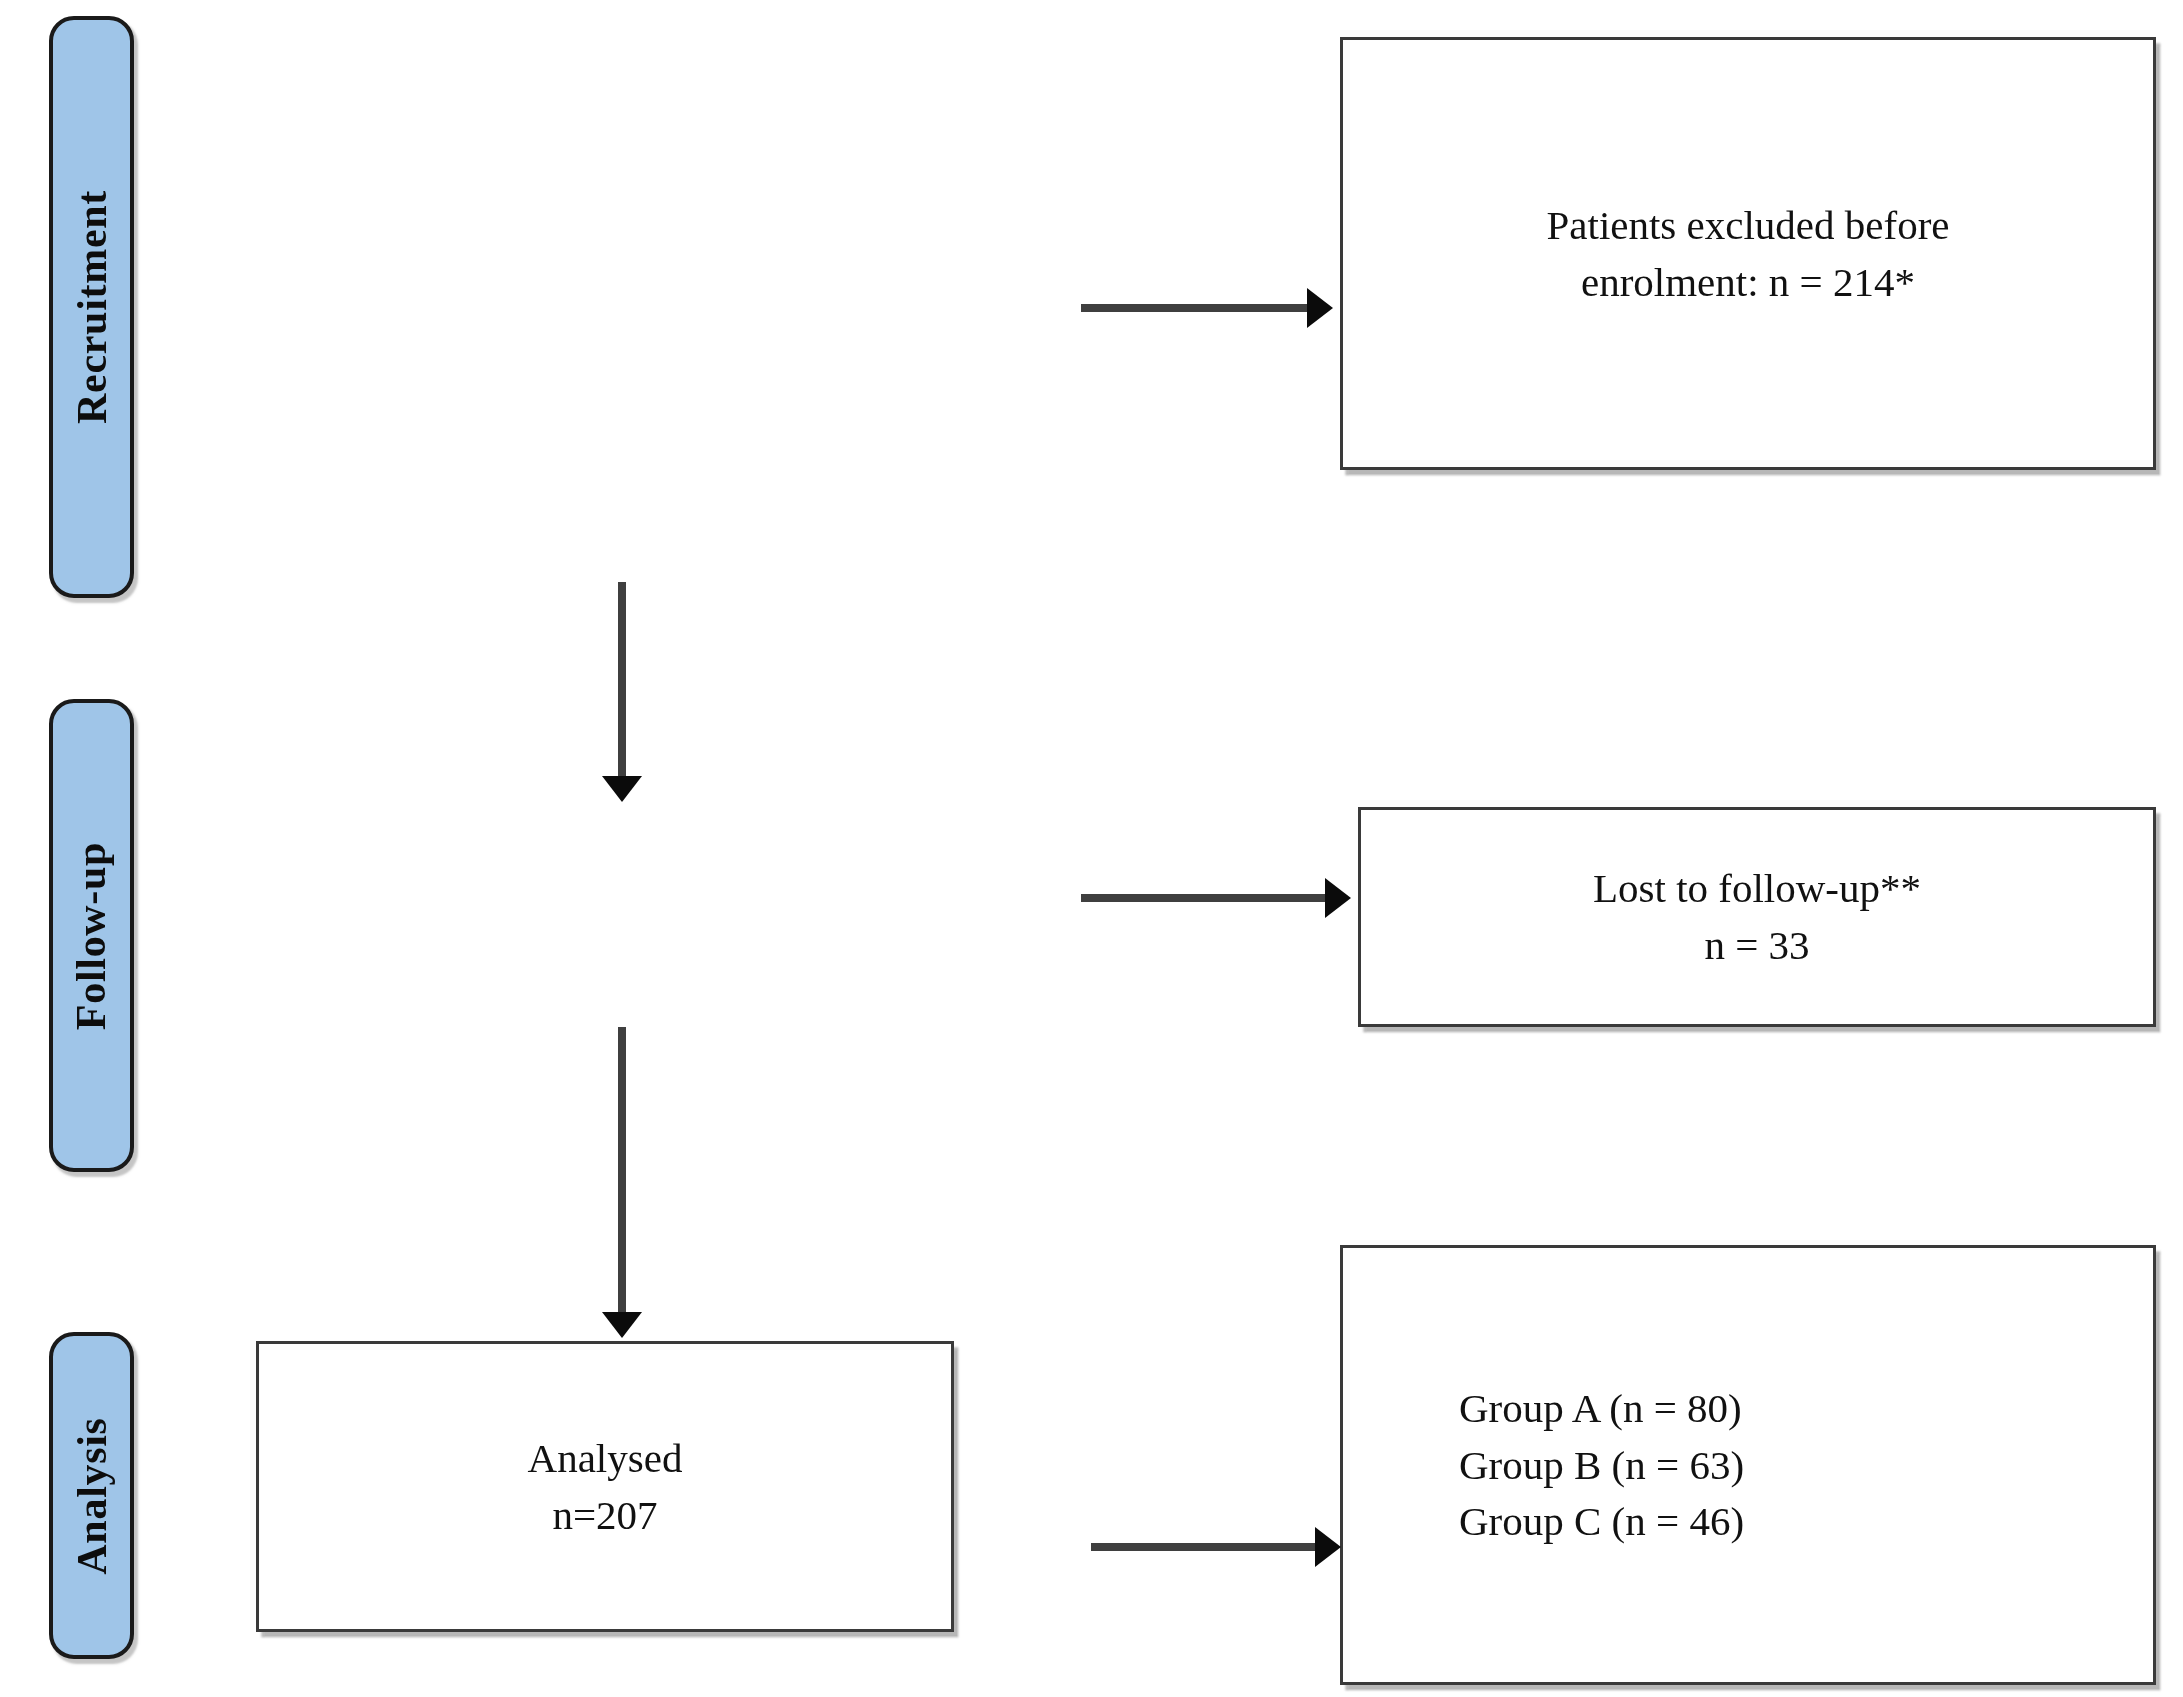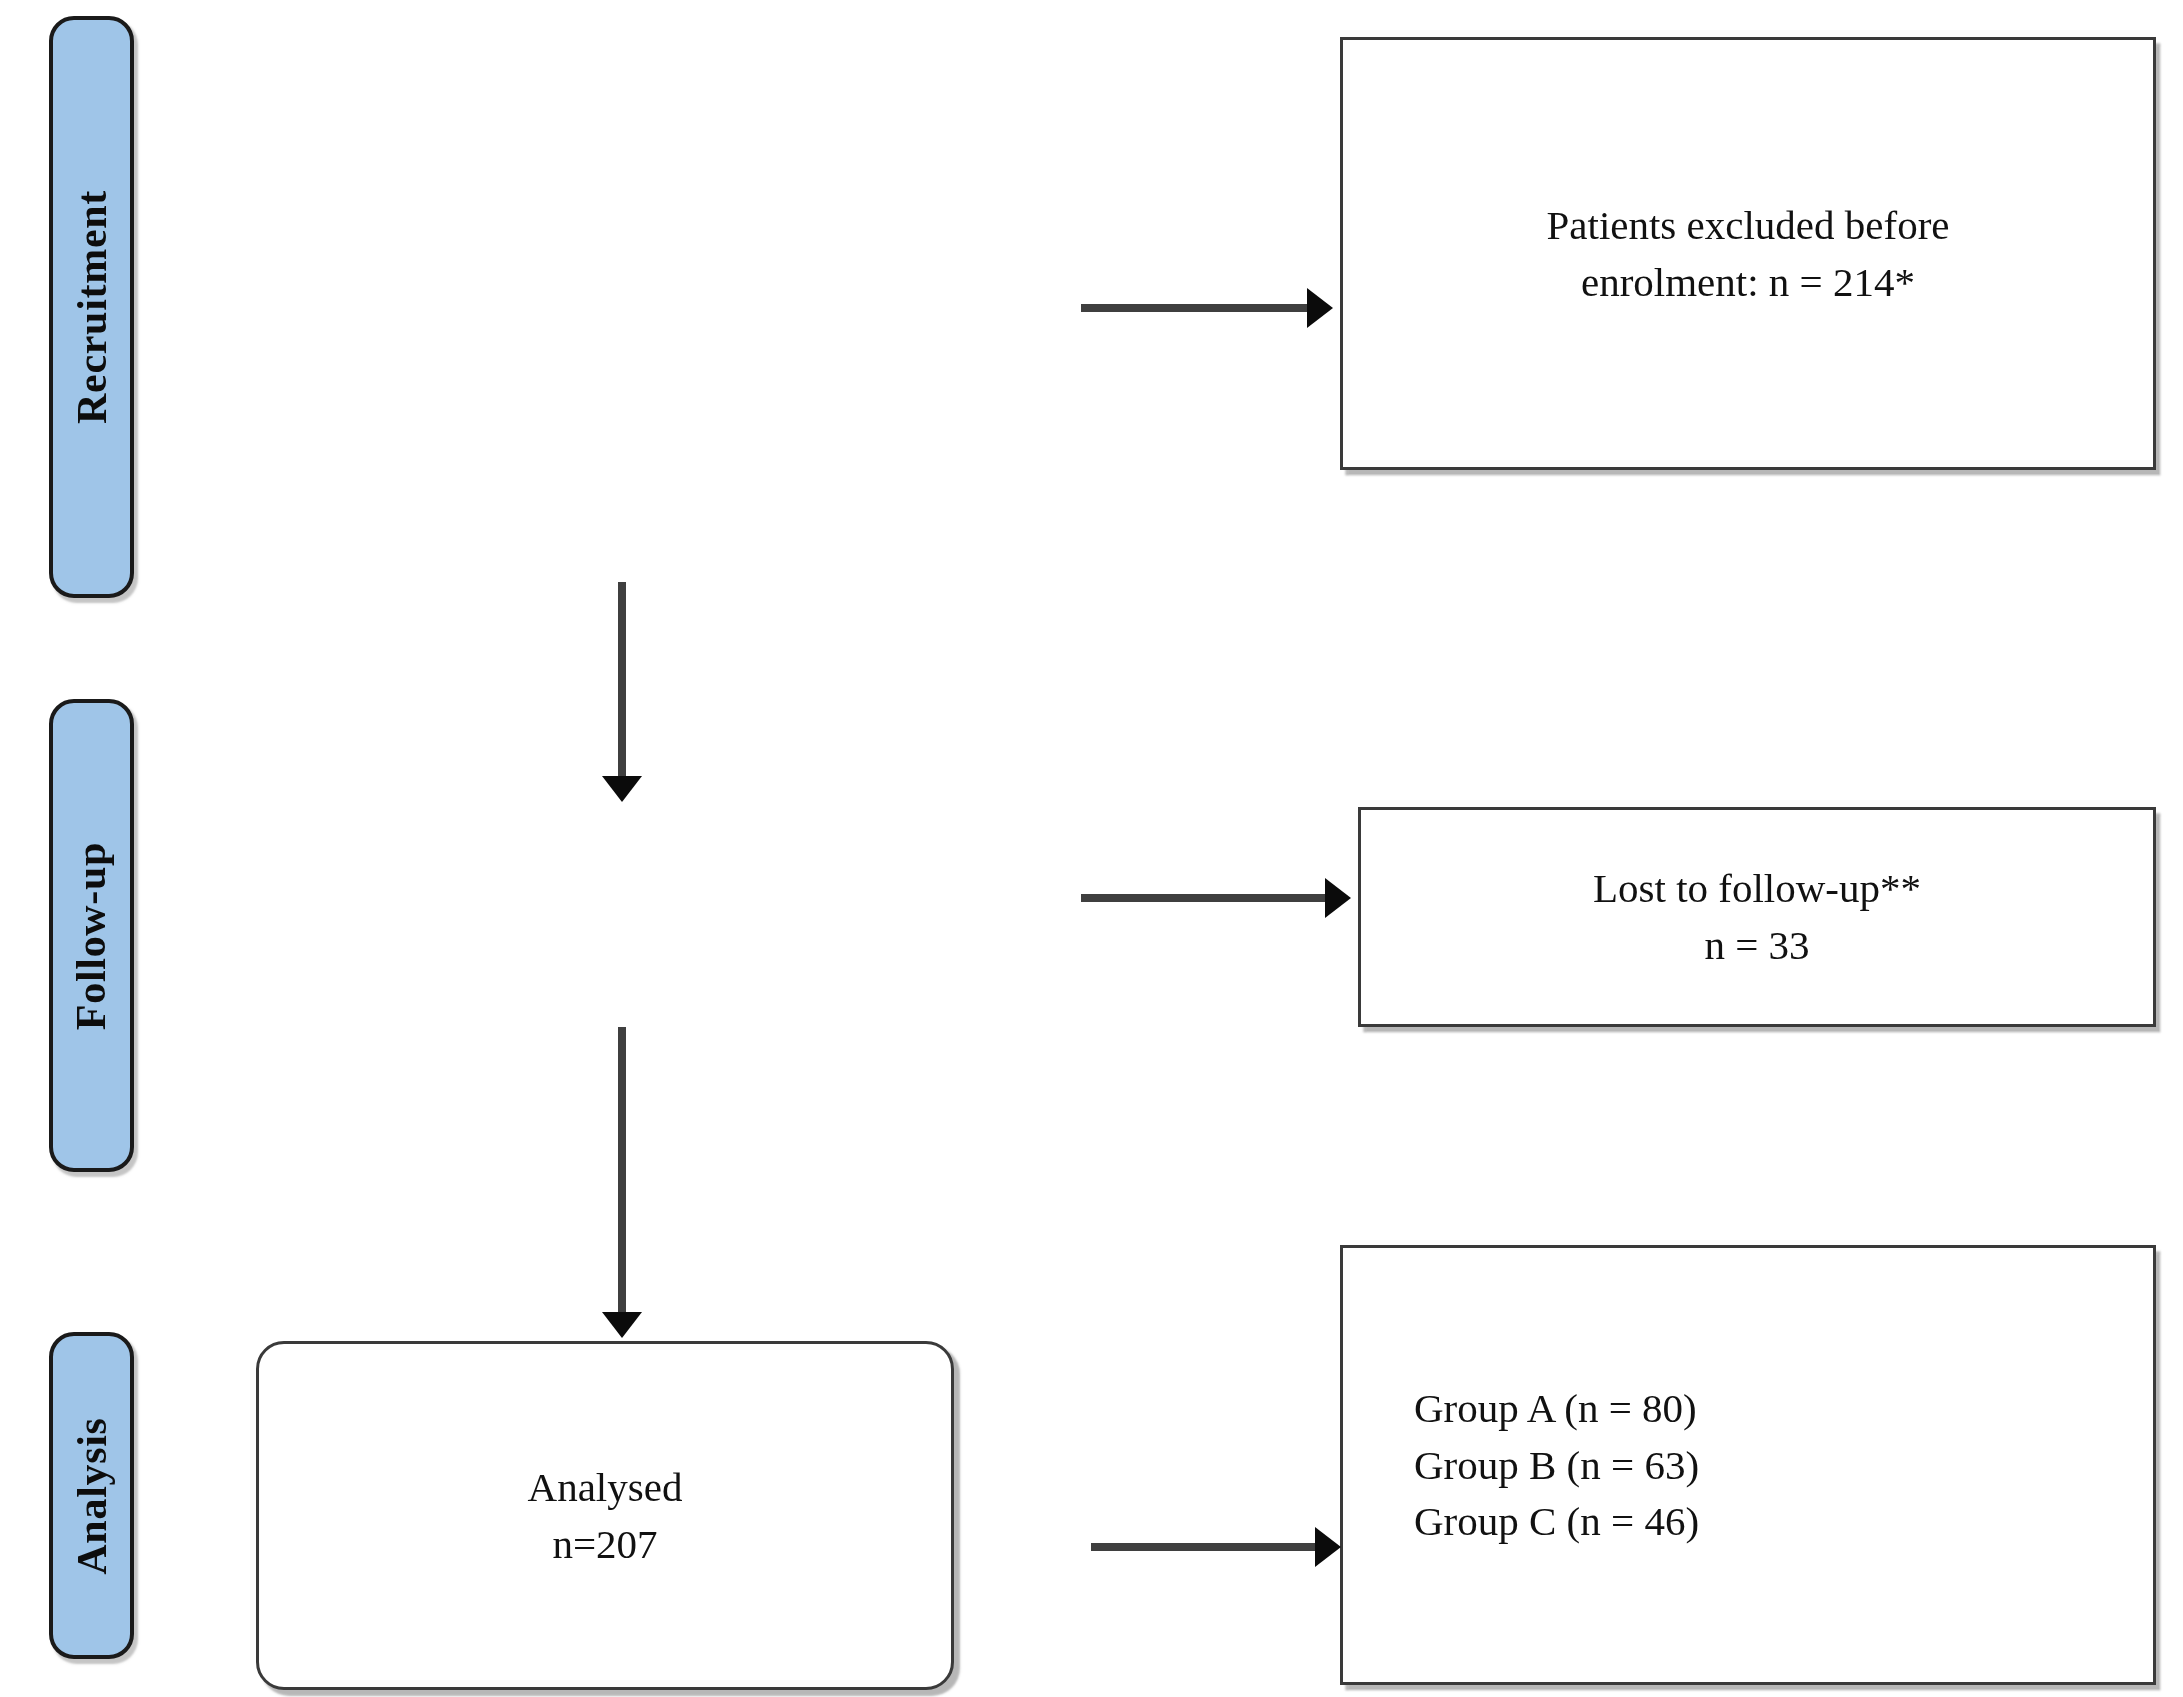--- a/index.html
+++ b/index.html
@@ -56,21 +56,21 @@
   }
   .flow-box .box-text {
     font-size: 41px;
     line-height: 1.38;
     color: #111111;
     padding: 0 19px;
   }
   .flow-box .box-text.left-align {
     text-align: left;
     width: 100%;
-    padding-left: 71px;
+    padding-left: 116px;
     box-sizing: border-box;
   }
   .box-line {
     display: block;
     white-space: pre;
   }
 
   
   .arrow-h {
     position: absolute;
@@ -147,21 +147,21 @@
   </div>
 
   <div class="arrow-h" style="left:1081px; top:894px; width:248px;">
     <span class="head"></span>
   </div>
 
   <div class="arrow-v" style="left:618px; top:1027px; height:289px;">
     <span class="head"></span>
   </div>
 
-  <div class="flow-box" style="left:256px; top:1341px; width:698px; height:349px;border-radius:28px;">
+  <div class="flow-box" style="left:256px; top:1341px; width:698px; height:291px;">
     <div class="box-text">
       <span class="box-line">Analysed</span>
       <span class="box-line">n=207</span>
     </div>
   </div>
 
   <div class="flow-box" style="left:1340px; top:1245px; width:816px; height:440px;">
     <div class="box-text left-align">
       <span class="box-line">Group A (n = 80)</span>
       <span class="box-line">Group B (n = 63)</span>

